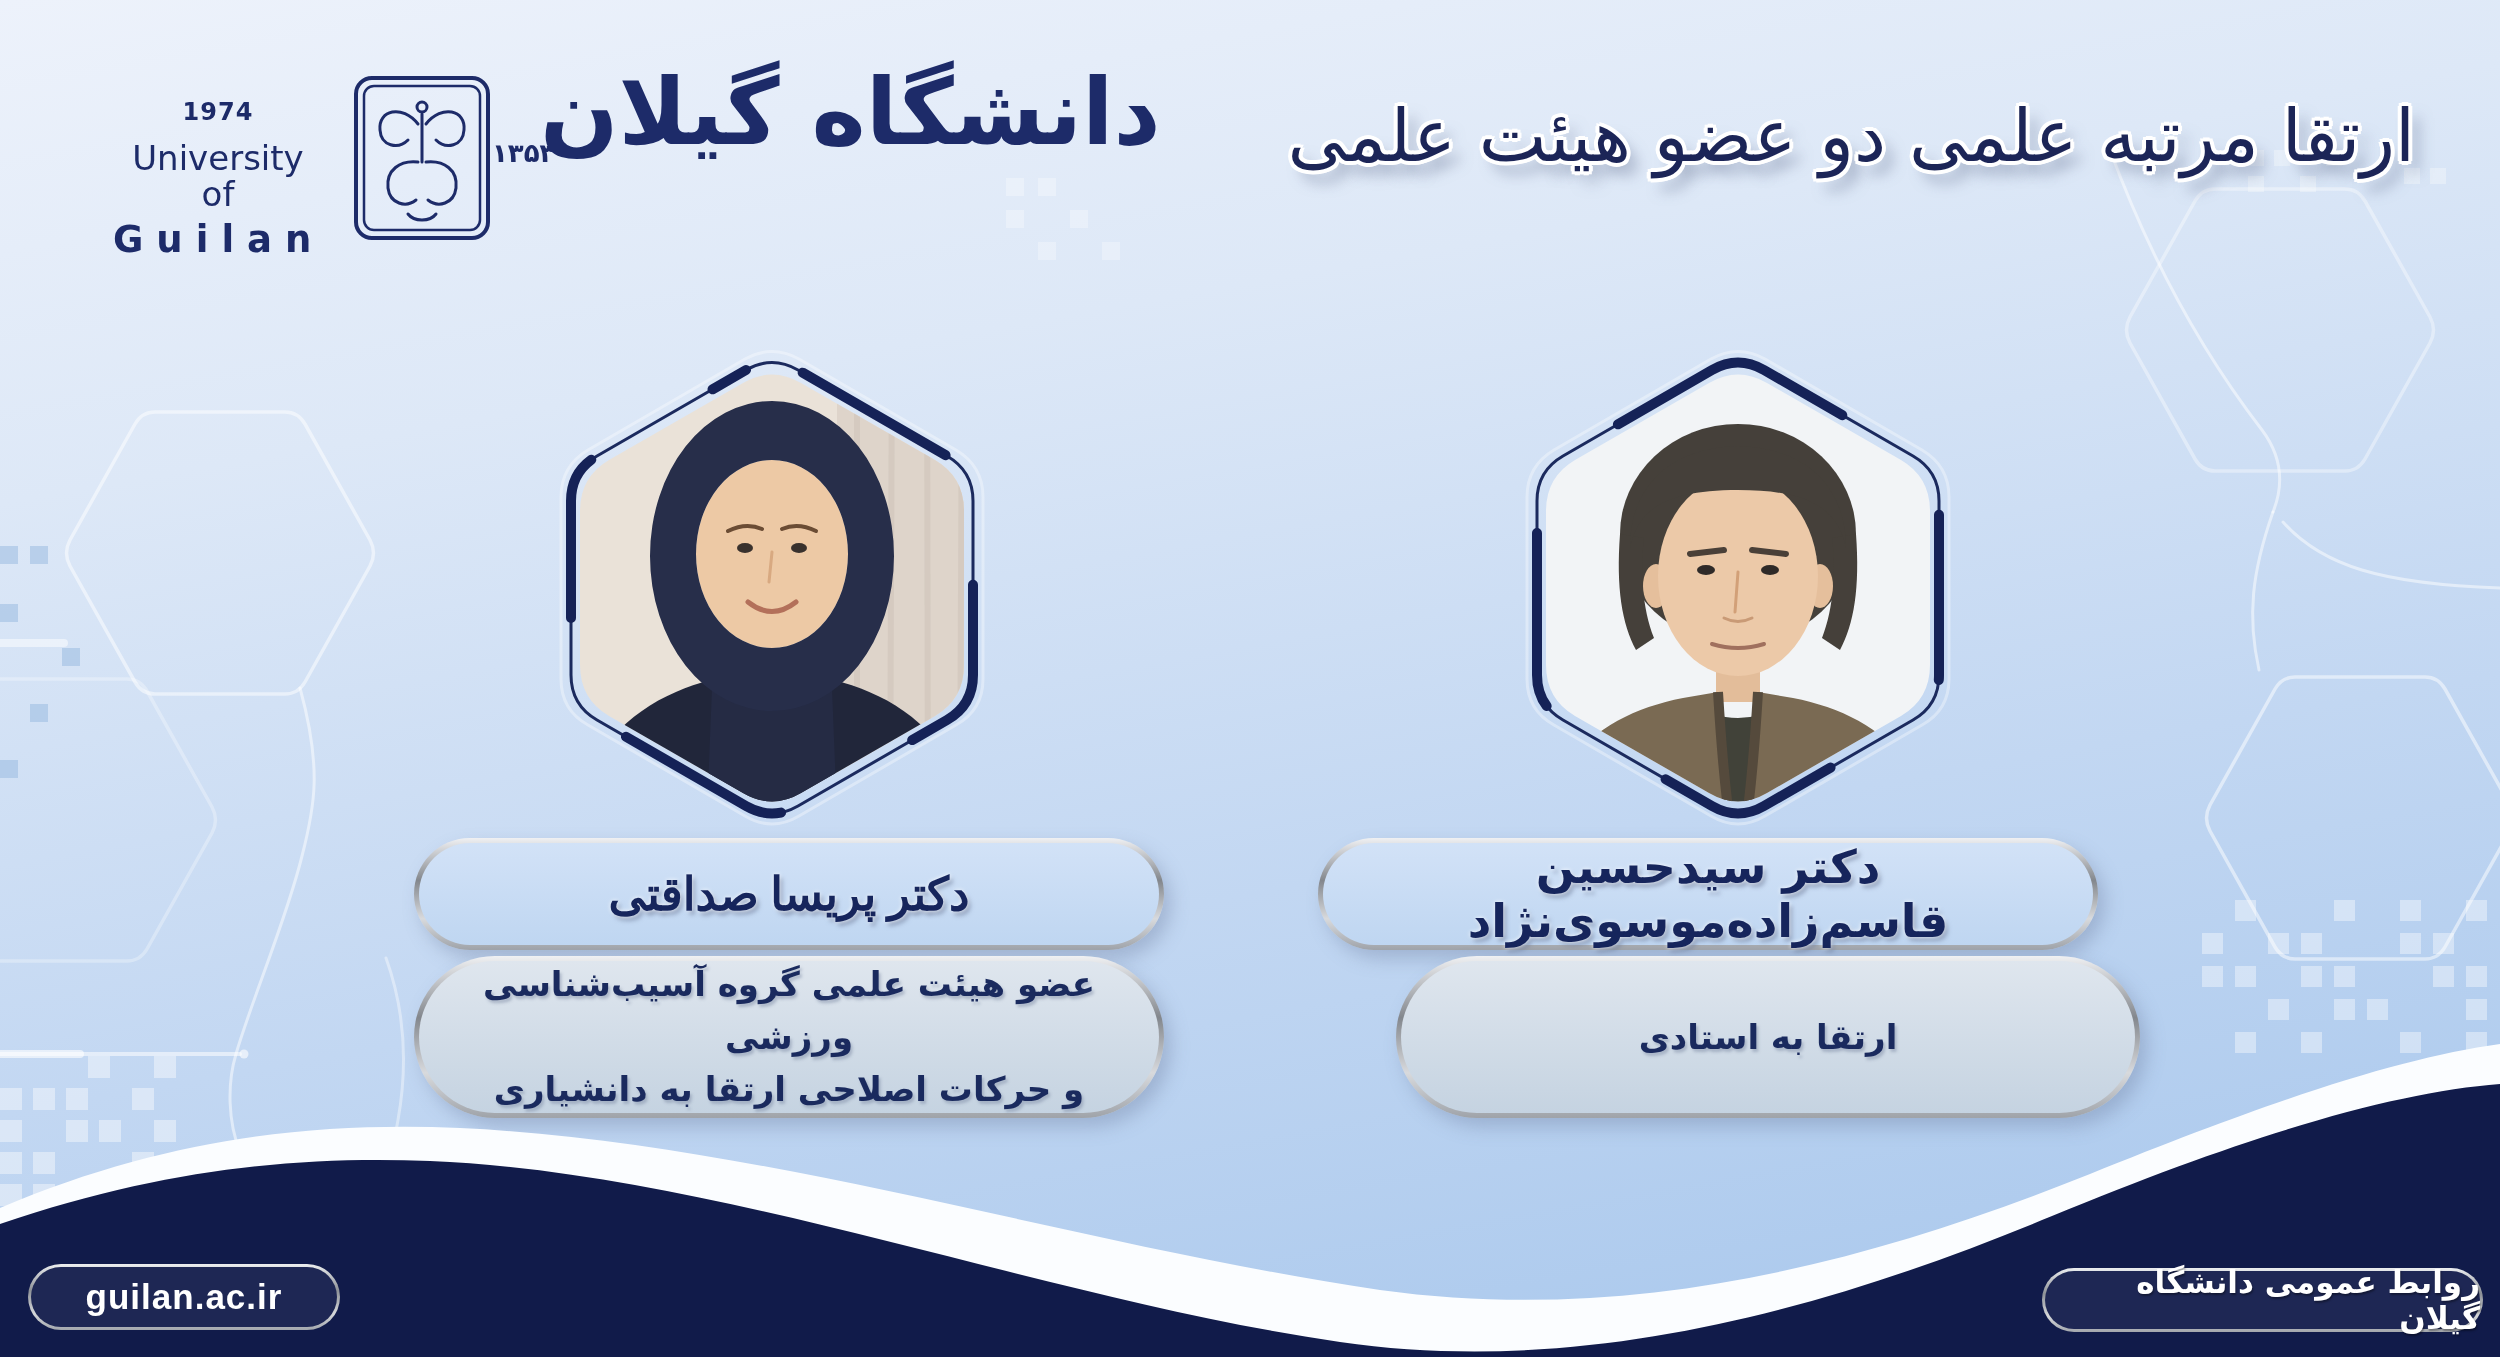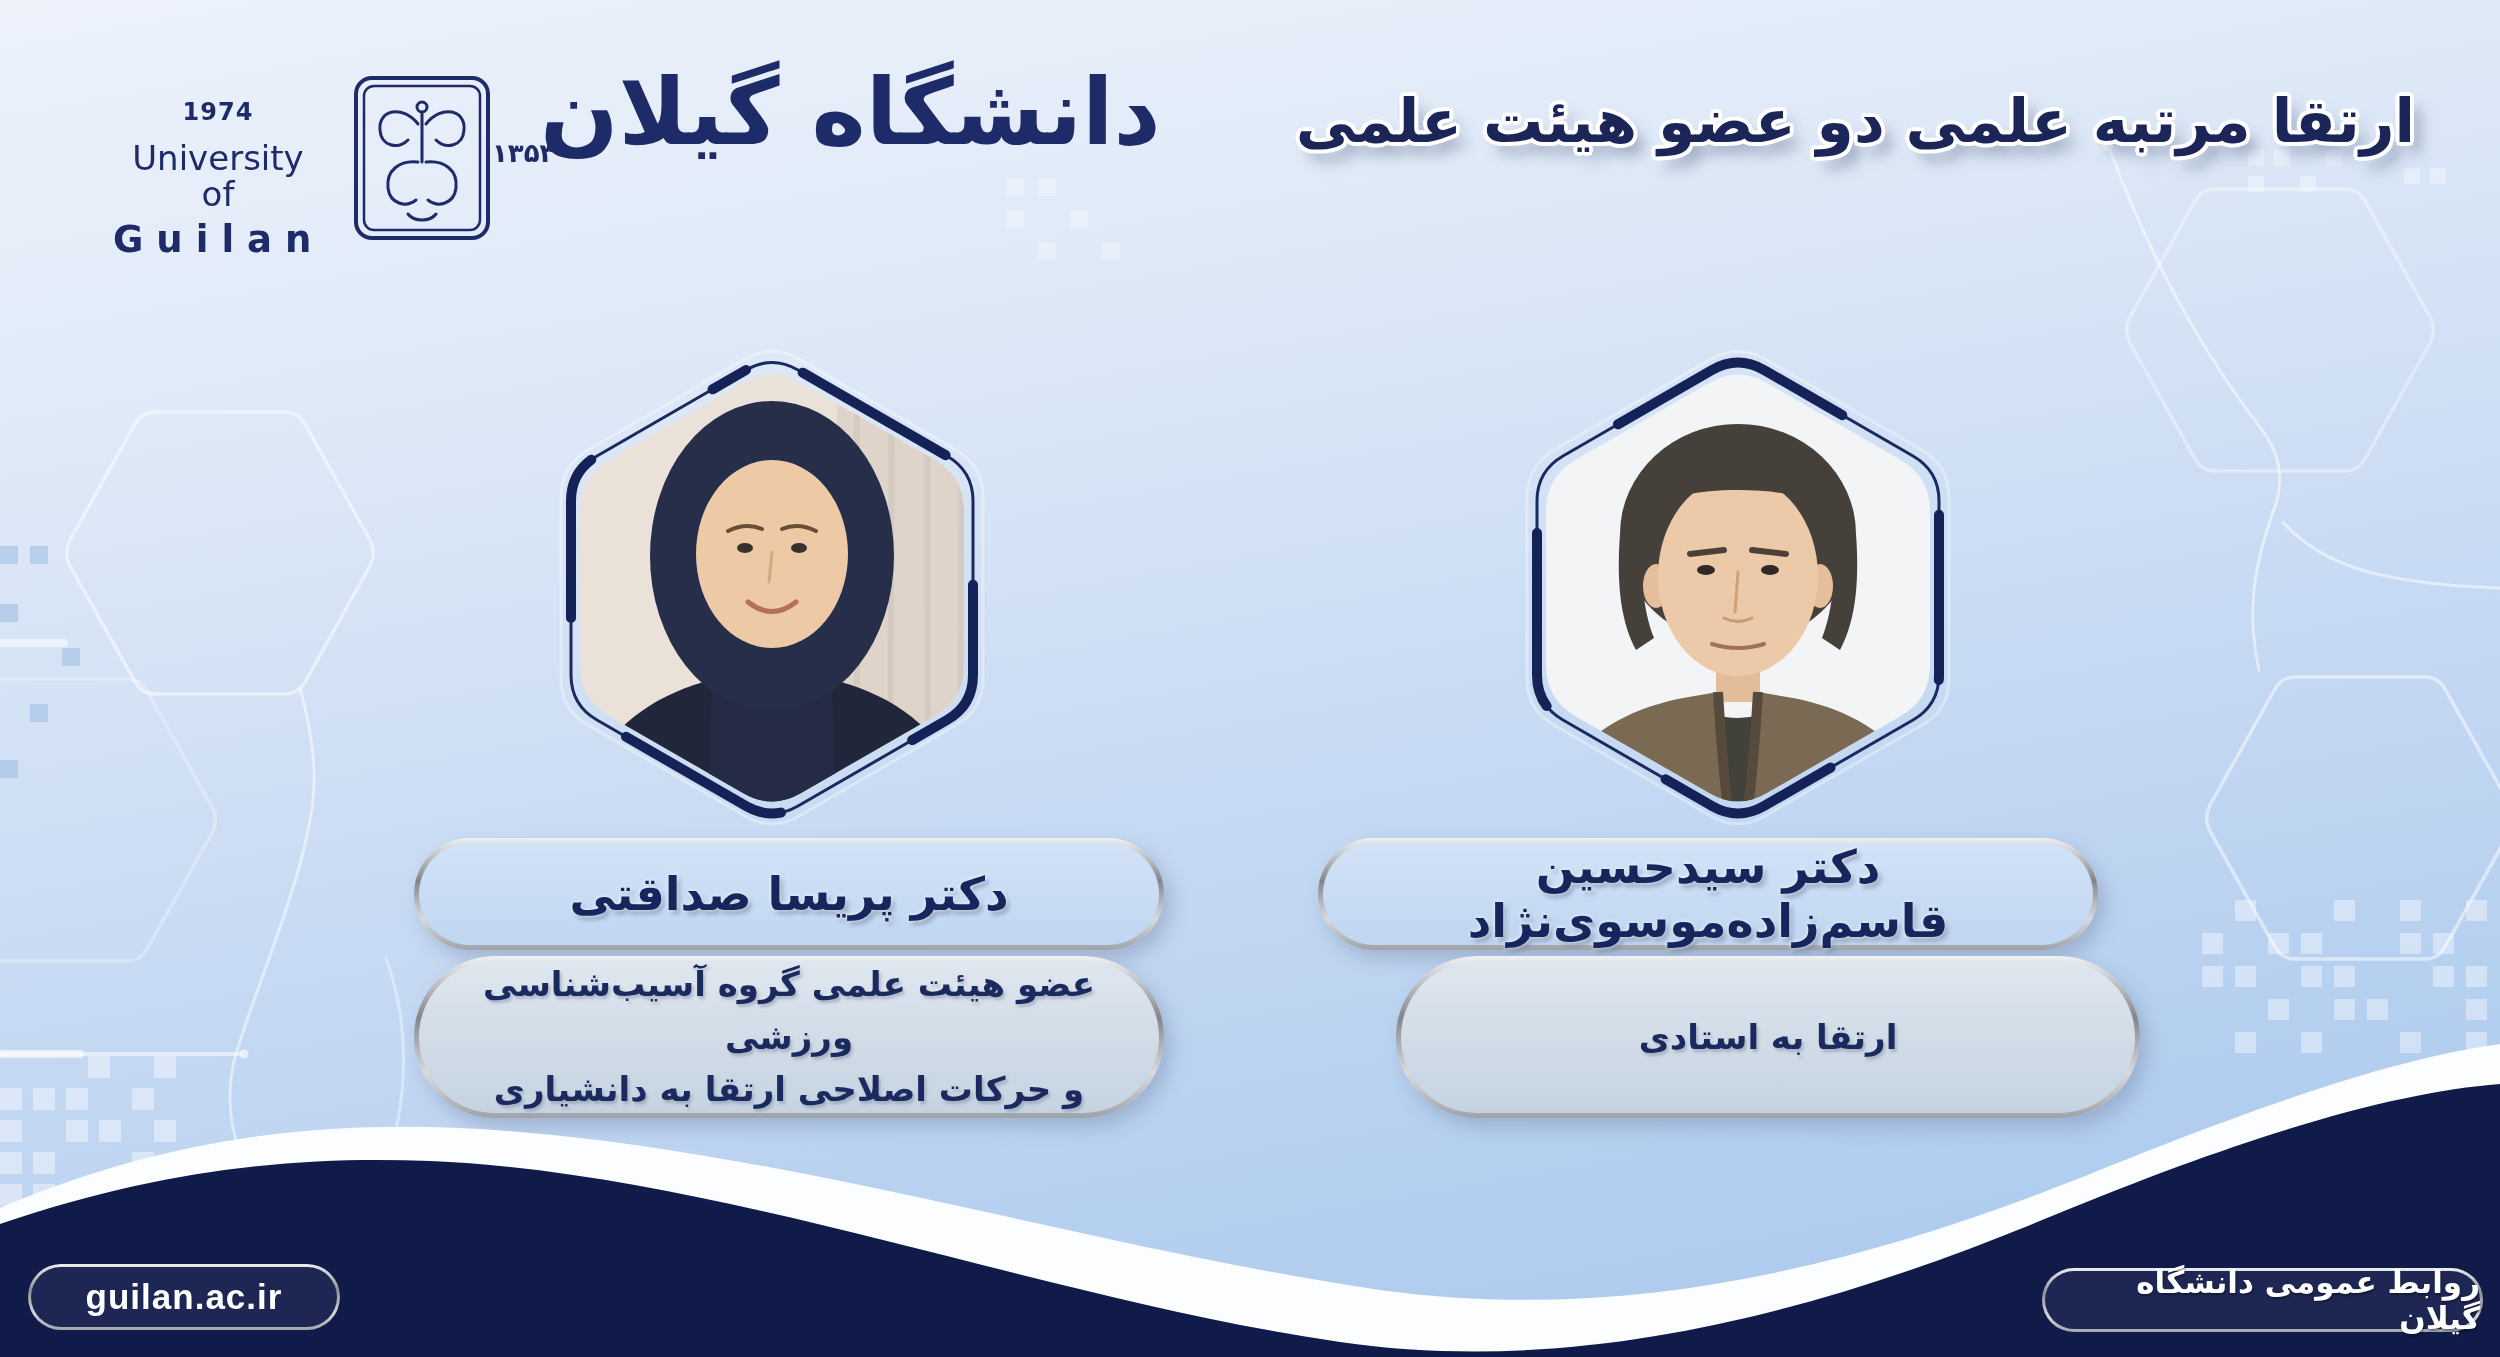--- a/index.html
+++ b/index.html
@@ -7,21 +7,21 @@
     position:relative;width:2500px;height:1357px;overflow:hidden;
     background:linear-gradient(170deg,#edf2fb 0%,#dde8f7 28%,#c2d7f2 62%,#a6c6ec 100%);
     font-family:"DejaVu Sans",sans-serif;
   }
   svg{display:block;}
   .layer{position:absolute;left:0;top:0;}
 
   
   .main-title{
     position:absolute;top:46px;right:85px;direction:rtl;white-space:nowrap;
-    font-size:60px;font-weight:bold;color:#1c2557;letter-spacing:0;
+    font-size:72px;font-weight:normal;color:#1c2557;letter-spacing:0;
     text-shadow:
       -4px 0 0 #fff,4px 0 0 #fff,0 -4px 0 #fff,0 4px 0 #fff,
       -3px -3px 0 #fff,3px -3px 0 #fff,-3px 3px 0 #fff,3px 3px 0 #fff,
       10px 12px 14px rgba(105,118,150,.55);
   }
 
   
   .logo-en{position:absolute;left:113px;top:100px;width:210px;text-align:center;color:#1d2b69;line-height:1.05;}
   .logo-en .yr{font-size:24px;font-weight:bold;letter-spacing:1px;}
   .logo-en .l1{font-size:34px;margin-top:16px;}
@@ -46,21 +46,21 @@
   }
   .name-pill{border-radius:56px;height:112px;}
   .name-pill .inner{border-radius:51px;background:linear-gradient(180deg,#d2e2f7 0%,#bfd6f1 100%);
     font-size:46px;font-weight:bold;color:#16255c;
     text-shadow:0 0 4px rgba(255,255,255,.9),3px 4px 4px rgba(115,128,158,.6);}
   .desc-pill{border-radius:82px;height:162px;}
   .desc-pill .inner{border-radius:77px;background:linear-gradient(180deg,#dfe6ee 0%,#c5d3e1 100%);
     font-size:34px;font-weight:bold;color:#1a2a5e;line-height:1.55;
     text-shadow:2px 3px 3px rgba(120,132,160,.45);}
 
-  .np-left{left:414px;top:838px;width:750px;}
+  .np-left{left:414px;top:838px;width:750px;font-family:Liberation Serif, serif;}
   .dp-left{left:414px;top:956px;width:750px;}
   .np-right{left:1318px;top:838px;width:780px;}
   .dp-right{left:1396px;top:956px;width:744px;}
 
   
   .foot-pill{
     position:absolute;box-sizing:border-box;padding:3px;border-radius:34px;
     background:linear-gradient(180deg,#eceef0 0%,#8d9197 40%,#d5d7da 75%,#a3a7ad 100%);
   }
   .foot-pill .inner{

